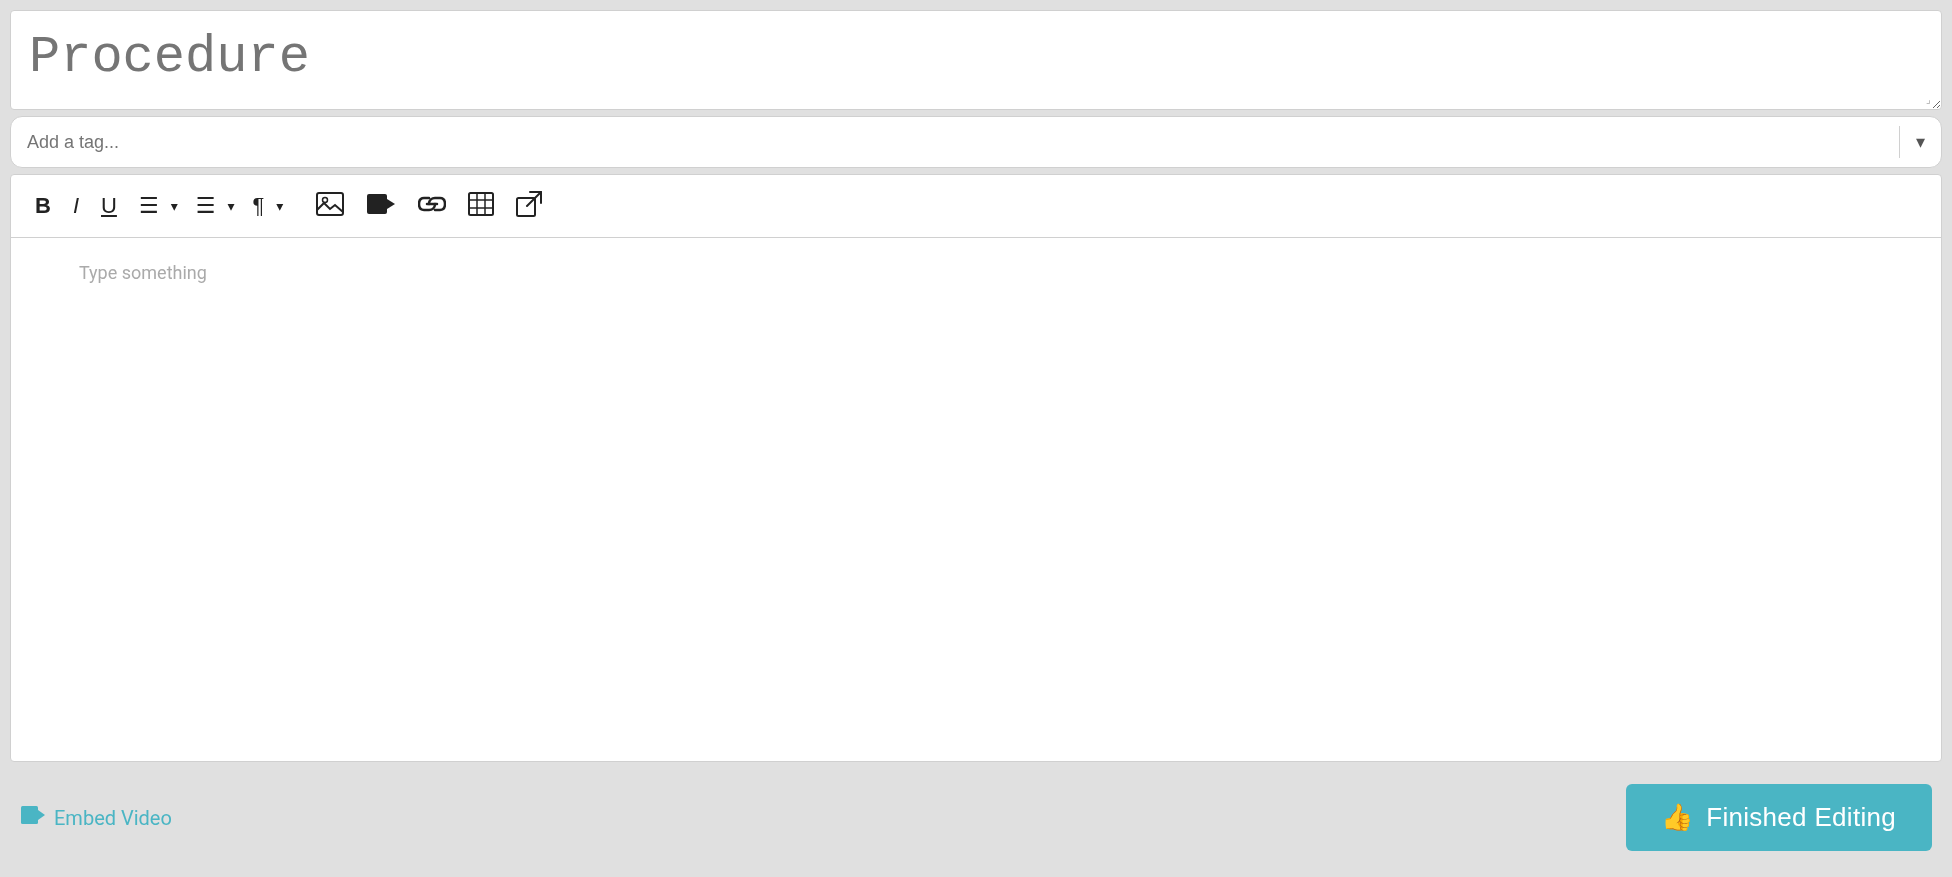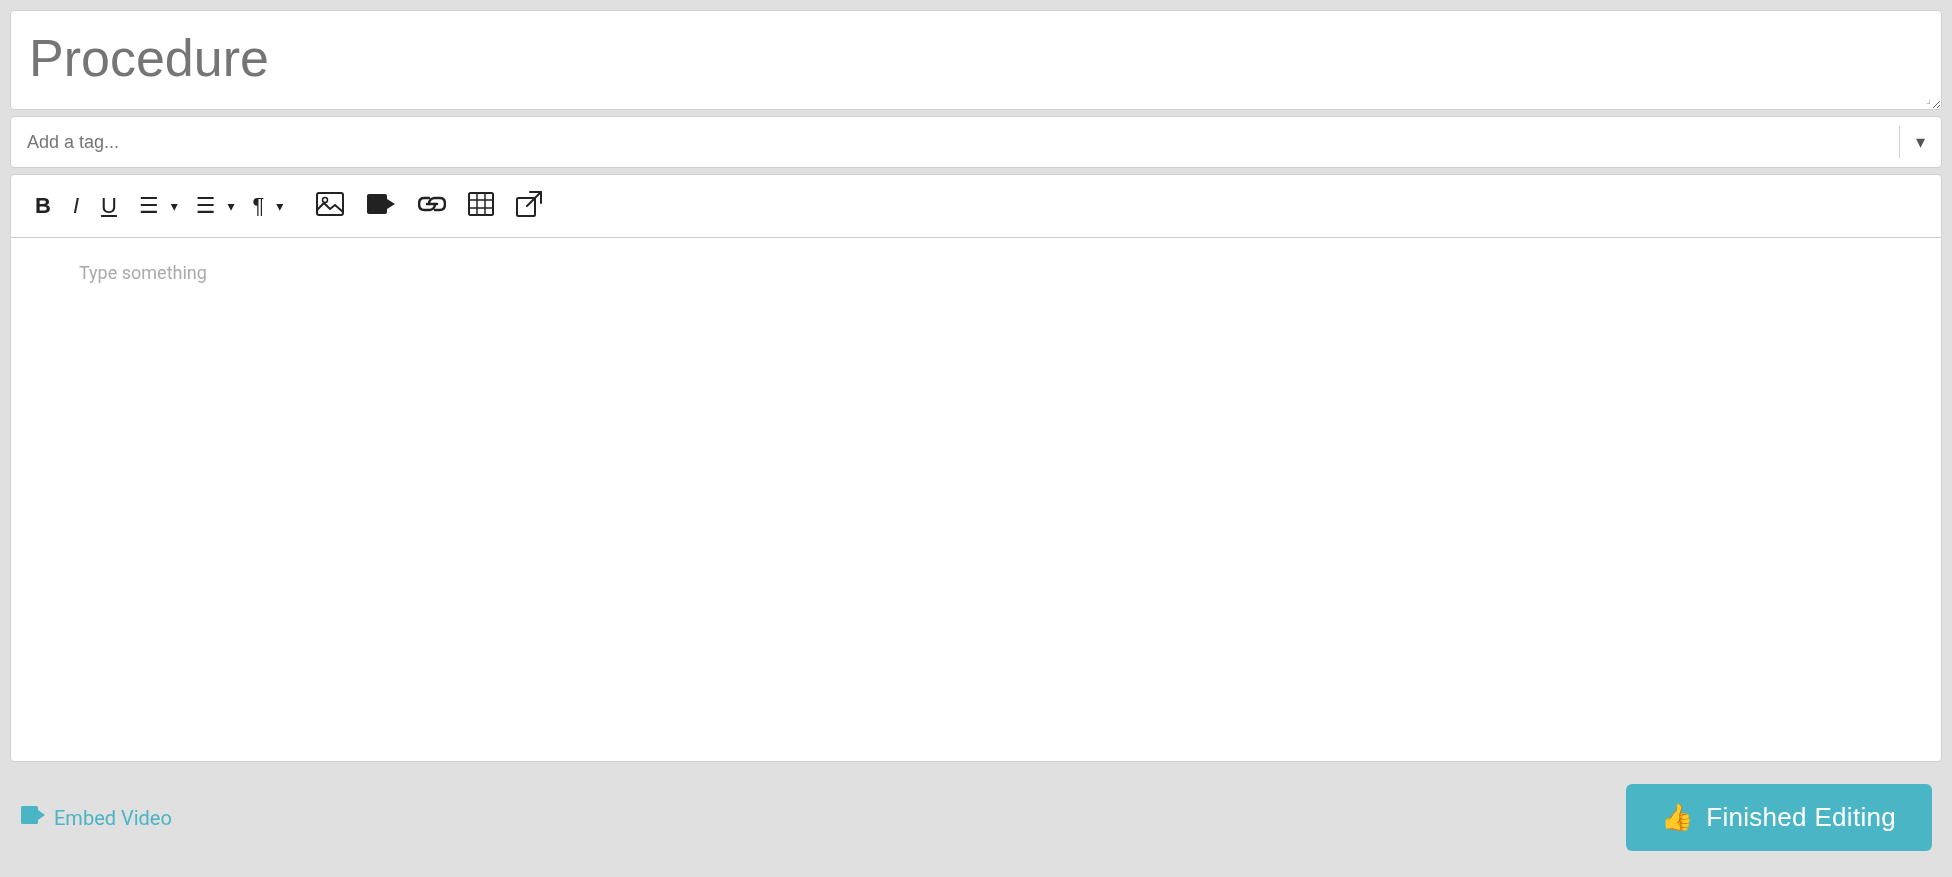--- a/index.html
+++ b/index.html
@@ -33,38 +33,38 @@
     .title-textarea {
       width: 100%;
       border: none;
       outline: none;
       font-size: 52px;
       font-weight: 400;
       color: #3b82f6;
       resize: none;
       background: transparent;
       line-height: 1.2;
-      font-family: Liberation Sans, sans-serif;
+      font-family: Liberation Mono, monospace;
     }
 
     .resize-handle {
       position: absolute;
       bottom: 3px;
       right: 3px;
       width: 12px;
       height: 12px;
       cursor: se-resize;
       color: #aaa;
       font-size: 10px;
     }
 
     .tag-area {
       background: #ffffff;
       border: 1px solid #d0d0d0;
-      border-radius: 4px;
+      border-radius: 12px;
       padding: 0;
       margin-bottom: 6px;
       display: flex;
       align-items: center;
       height: 52px;
       overflow: hidden;
     }
 
     .tag-input {
       flex: 1;

